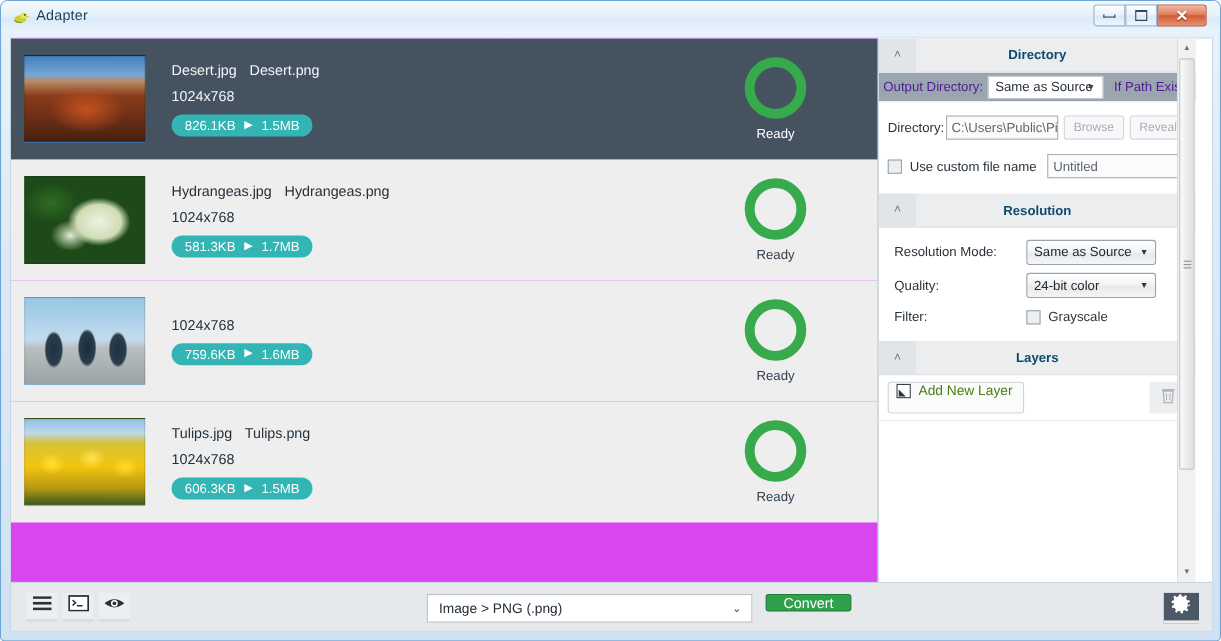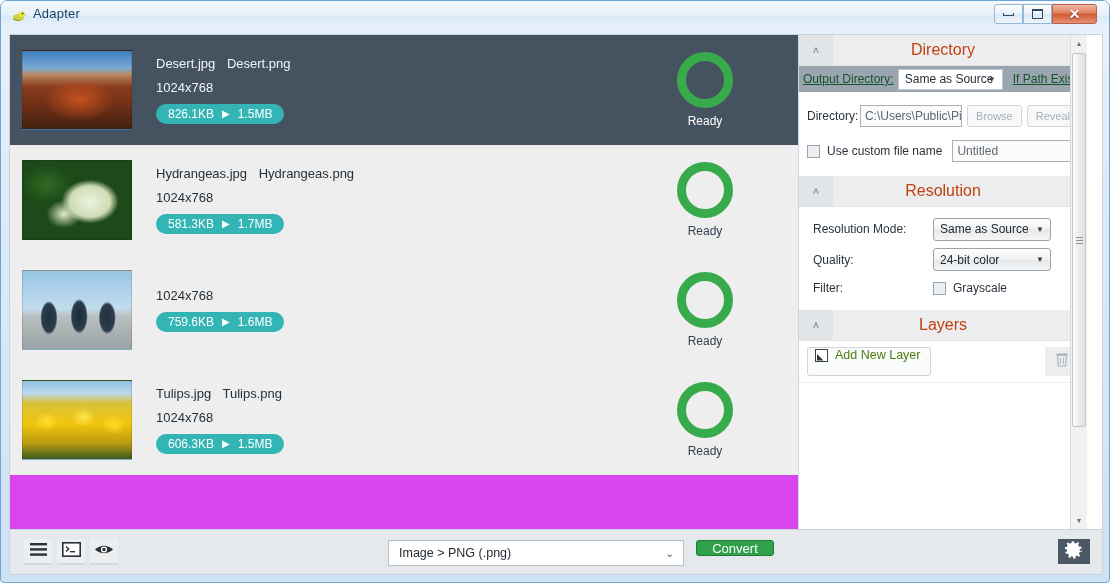--- a/index.html
+++ b/index.html
@@ -160,36 +160,36 @@
     overflow: hidden;
   }
   .section-head {
     position: relative;
     height: 31px;
     background: #ebedef;
     border-bottom: 1px solid #dfe3e6;
     display: flex; align-items: center; justify-content: center;
   }
   .section-head .title {
-    font-size: 16px; color: #c2410c; font-weight: normal;
+    font-size: 12px; color: #0c4a6e; font-weight: bold;
   }
   .collapse {
     position: absolute; left: 0; top: 0;
     width: 34px; height: 30px;
     background: #e2e5e8;
     display: flex; align-items: center; justify-content: center;
   }
   .chev { color: #6b7782; font-size: 11px; line-height: 1; }
 
   .subbar {
     height: 26px; background: #9ba5af;
     display: flex; align-items: center;
     padding-left: 4px;
   }
-  .subbar-label { font-size: 12px; color: #14532d; white-space: nowrap; text-decoration: underline; }
+  .subbar-label { font-size: 12px; color: #4c1d95; white-space: nowrap; }
   .mini-select {
     height: 21px; margin-left: 4px;
     background: #ffffff; border: 1px solid #c3c9cf;
     display: flex; align-items: center;
     padding: 0 6px 0 6px; min-width: 105px;
     font-size: 12px; color: #27303a;
     position: relative;
   }
   .mini-select .cv { position: absolute; right: 6px; font-size: 8px; color: #3a434c; }
 

